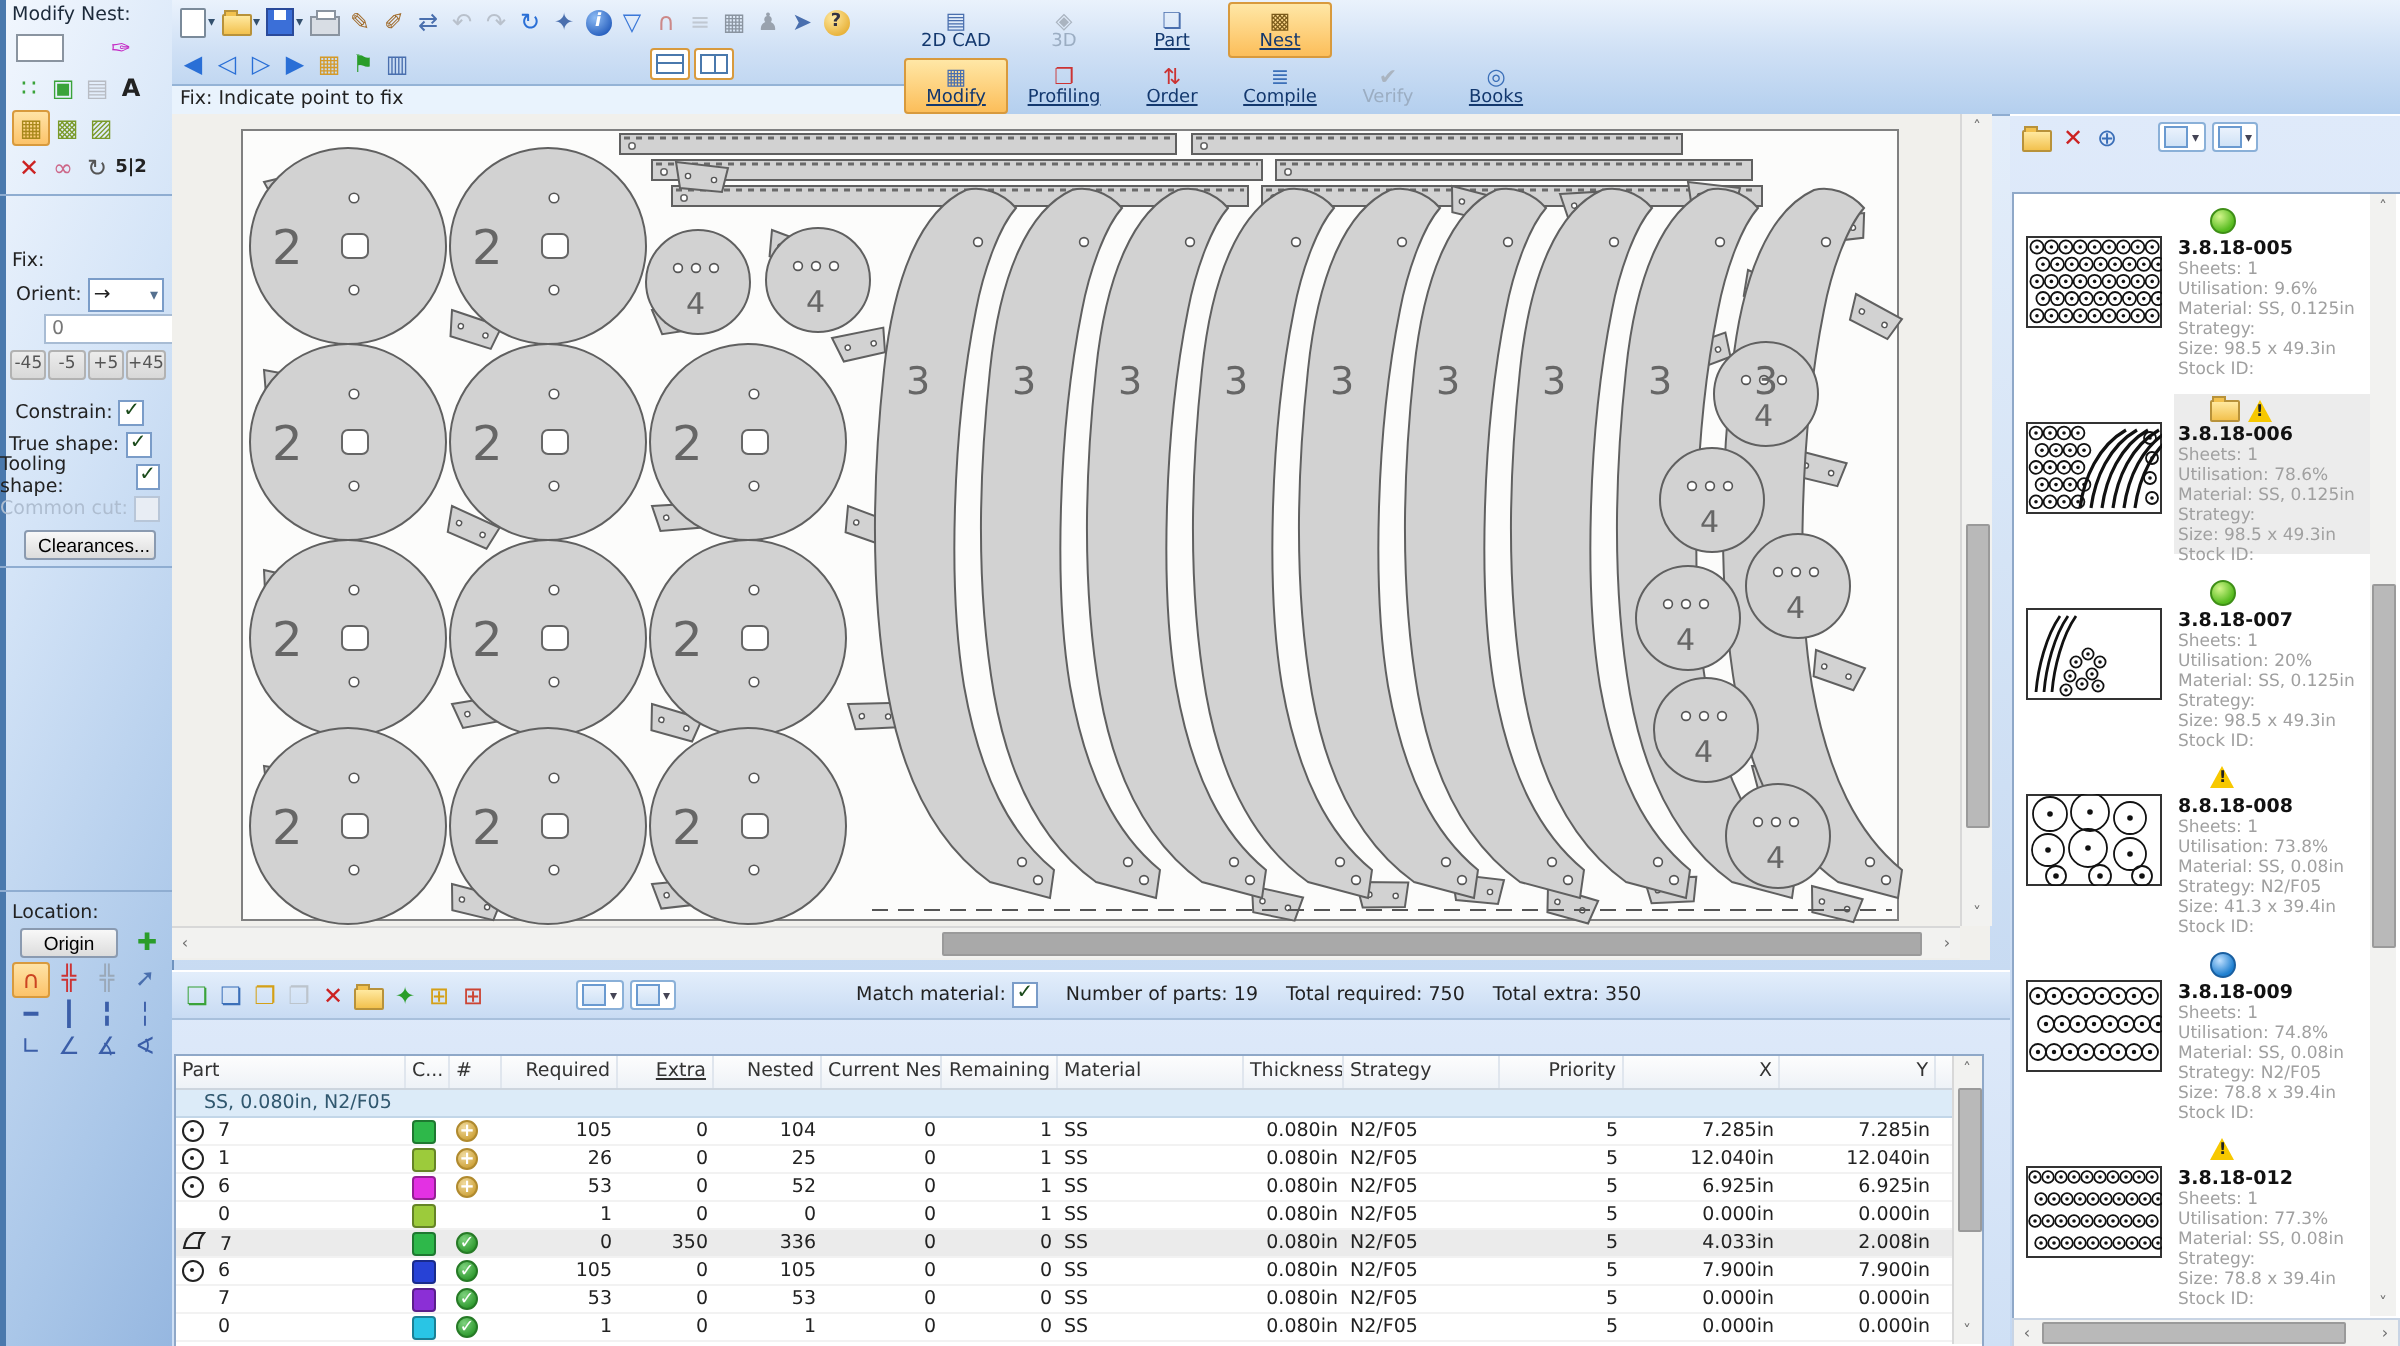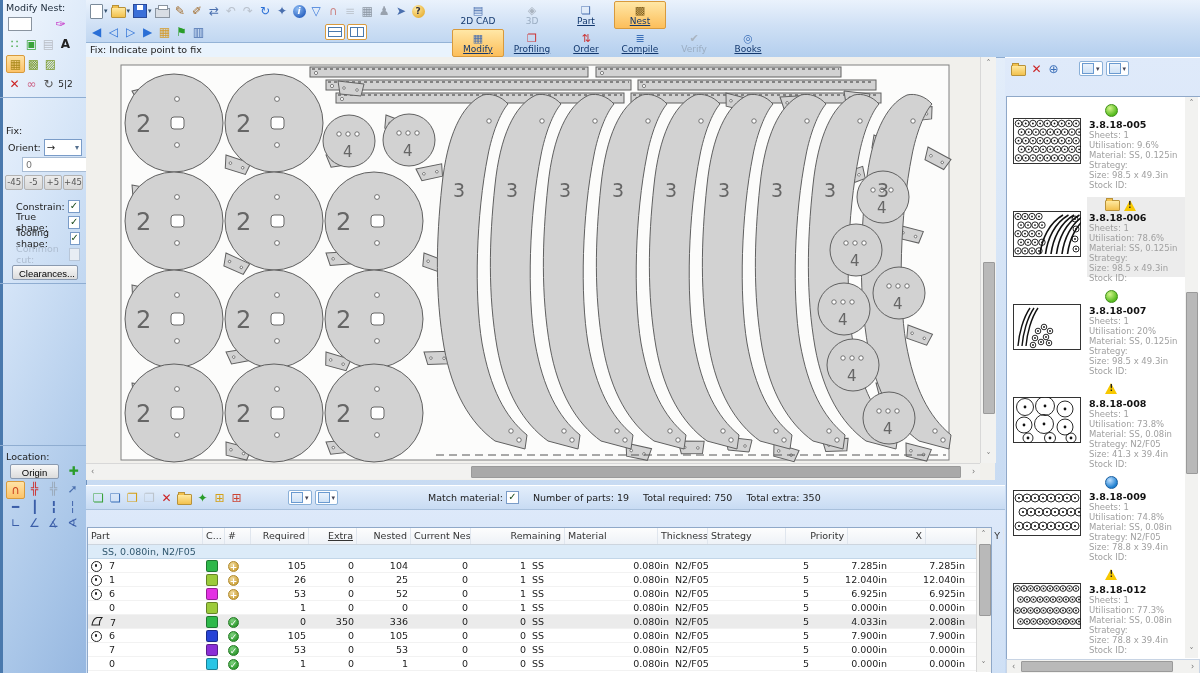--- a/index.html
+++ b/index.html
@@ -9,35 +9,35 @@
   .abs{position:absolute}
   
   #sidebar{left:0;top:0;width:86px;height:673px;
     background:linear-gradient(115deg,#f2f7fe 0%,#d4e4f7 35%,#a9c6e8 80%,#96b7e0 100%);
     border-right:1px solid #6f93bf;box-shadow:inset 3px 0 0 #4a79ad;}
   #sidebar .ttl{padding:2px 0 1px 6px;font-size:9.5px;color:#1c2a3a}
   .icrow{display:flex;align-items:center;padding:1px 0 1px 6px;height:18px}
   .icrow .sp{width:18px}
   .gly{display:inline-block;min-width:17px;height:16px;text-align:center;font-size:12px;line-height:16px;cursor:default}
   .gly.bold{font-weight:bold}
-  .gly.txt{font-size:9px;font-weight:normal;letter-spacing:0}
+  .gly.txt{font-size:9px;font-weight:bold;letter-spacing:0}
   .gly.sel{background:linear-gradient(#ffe3a6,#fcc36a);border:1px solid #d89a3d;border-radius:2px}
   .ic{display:inline-block;vertical-align:middle;margin:0 2px}
   .whiterect{width:22px;height:12px;background:#fff;border:1px solid #8a94a0}
   .hr{height:1px;background:#8fadd1;margin:3px 0}
   .fixlbl{padding:2px 0 2px 6px;font-size:9.5px}
   .orow{display:flex;align-items:center;padding:1px 4px 1px 8px;font-size:9.5px}
   .dropdown{flex:1;height:15px;background:#fff;border:1px solid #7a9cc8;display:flex;align-items:center;justify-content:space-between;
     padding:0 2px;margin-left:3px;font-size:10px}
   .dropdown .chev{color:#55708f;font-size:8px}
   .inpt{width:58px;height:13px;background:#fff;border:1px solid #a8bcd4;margin-left:22px;padding:0 3px;font-size:9.5px;color:#777;line-height:13px}
   .angrow{display:flex;gap:1px;padding:3px 3px 2px 5px}
   .angbtn{flex:1;height:13px;background:linear-gradient(#ececec,#d8d8d8);border:1px solid #b2b2b2;border-radius:2px;
     font-size:8.5px;color:#555;text-align:center;line-height:12px}
-  .ckrow{display:flex;align-items:center;justify-content:center;padding:1px 6px 1px 16px;font-size:9.5px;height:14px}
+  .ckrow{display:flex;align-items:center;justify-content:center;padding:1px 6px 1px 0;font-size:9.5px;height:14px}
   .ckrow .cklbl{margin-right:3px}
   .ckrow.dis .cklbl{color:#aebdd0}
   .ckbox{width:11px;height:11px;background:#fff;border:1px solid #7a9cc8;color:#1a4a1a;font-size:10px;line-height:10px;text-align:center;font-weight:bold}
   .ckrow.dis .ckbox{background:#e8edf4;border-color:#b8c6d8}
   .btn{background:linear-gradient(#f8f8f8,#dcdcdc);border:1px solid #8a9ab0;border-radius:2px;font-size:9.5px;text-align:center}
   #clearbtn{display:block;width:66px;height:15px;margin:3px auto 2px 12px;line-height:14px}
   #locttl{padding:2px 0 1px 6px;font-size:9.5px}
   .locrow1{display:flex;align-items:center;padding:0 4px 0 10px}
   #originbtn{width:52px;height:15px;line-height:14px;margin-right:6px}
   .locgrid{display:grid;grid-template-columns:repeat(4,19px);padding:2px 0 0 6px;row-gap:0px}
@@ -1177,21 +1177,21 @@
   <div id="ptable">
     <div id="phead">
         <div class="trow hdr">
           <span class="tc" style="width: 115px;">Part</span>
           <span class="tc" style="width: 22px;">C...</span>
           <span class="tc" style="width: 26px;">#</span>
           <span class="tc r" style="width: 58px;">Required</span>
           <span class="tc r" style="width: 48px; text-decoration: underline;">Extra</span>
           <span class="tc r" style="width: 54px;">Nested</span>
           <span class="tc r" style="width: 60px;">Current Nest</span>
-          <span class="tc r" style="width: 58px; margin-left: 36px;">Remaining</span>
+          <span class="tc r" style="width: 58px;">Remaining</span>
           <span class="tc" style="width: 93px;">Material</span>
           <span class="tc r" style="width: 50px;">Thickness</span>
           <span class="tc" style="width: 78px;">Strategy</span>
           <span class="tc r" style="width: 62px;">Priority</span>
           <span class="tc r" style="width: 78px;">X</span>
           <span class="tc r" style="width: 78px;">Y</span>
         </div>
       </div>
     <div class="trow grp">
       <span class="tc" style="padding-left:14px">SS, 0.080in, N2/F05</span>

